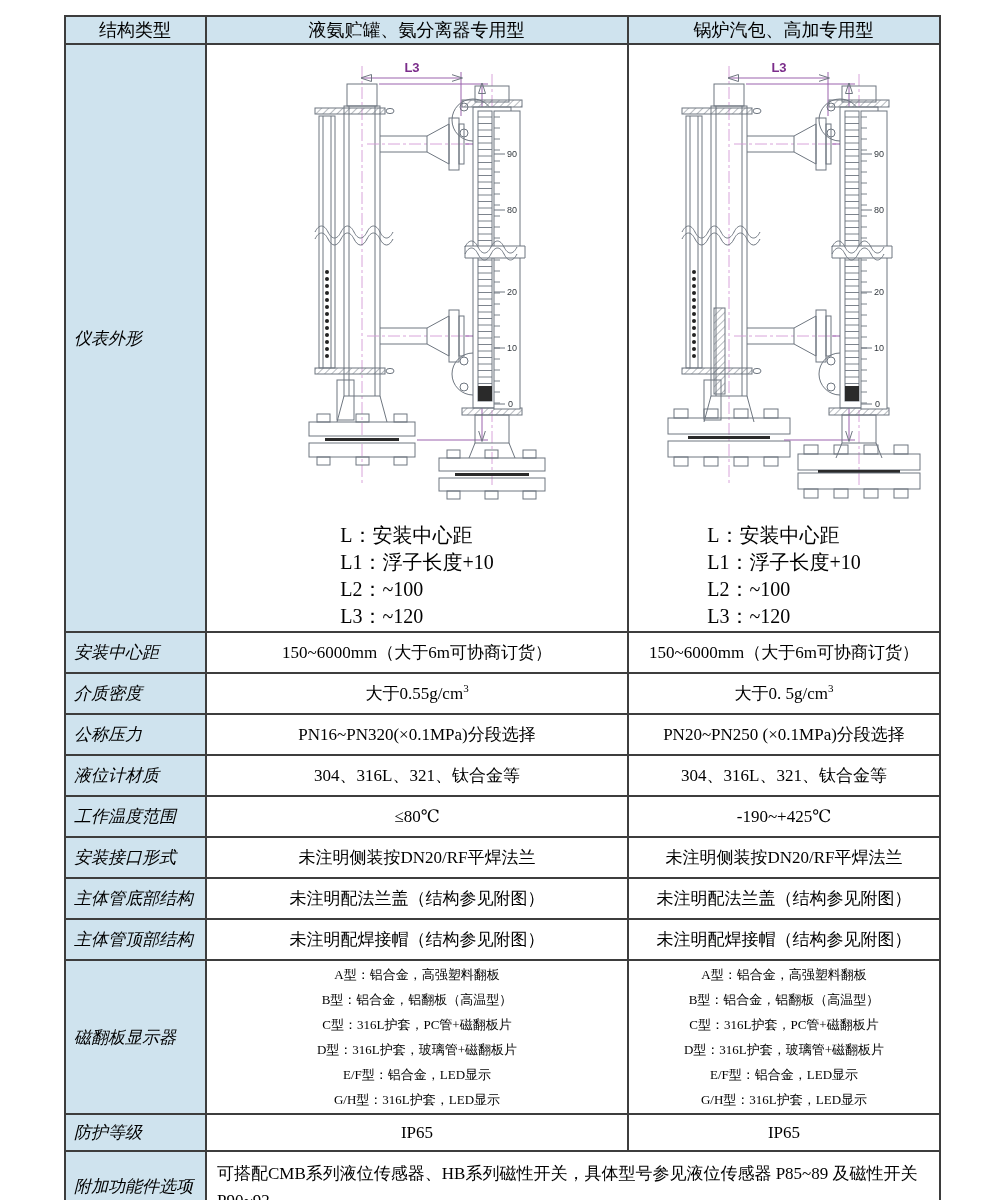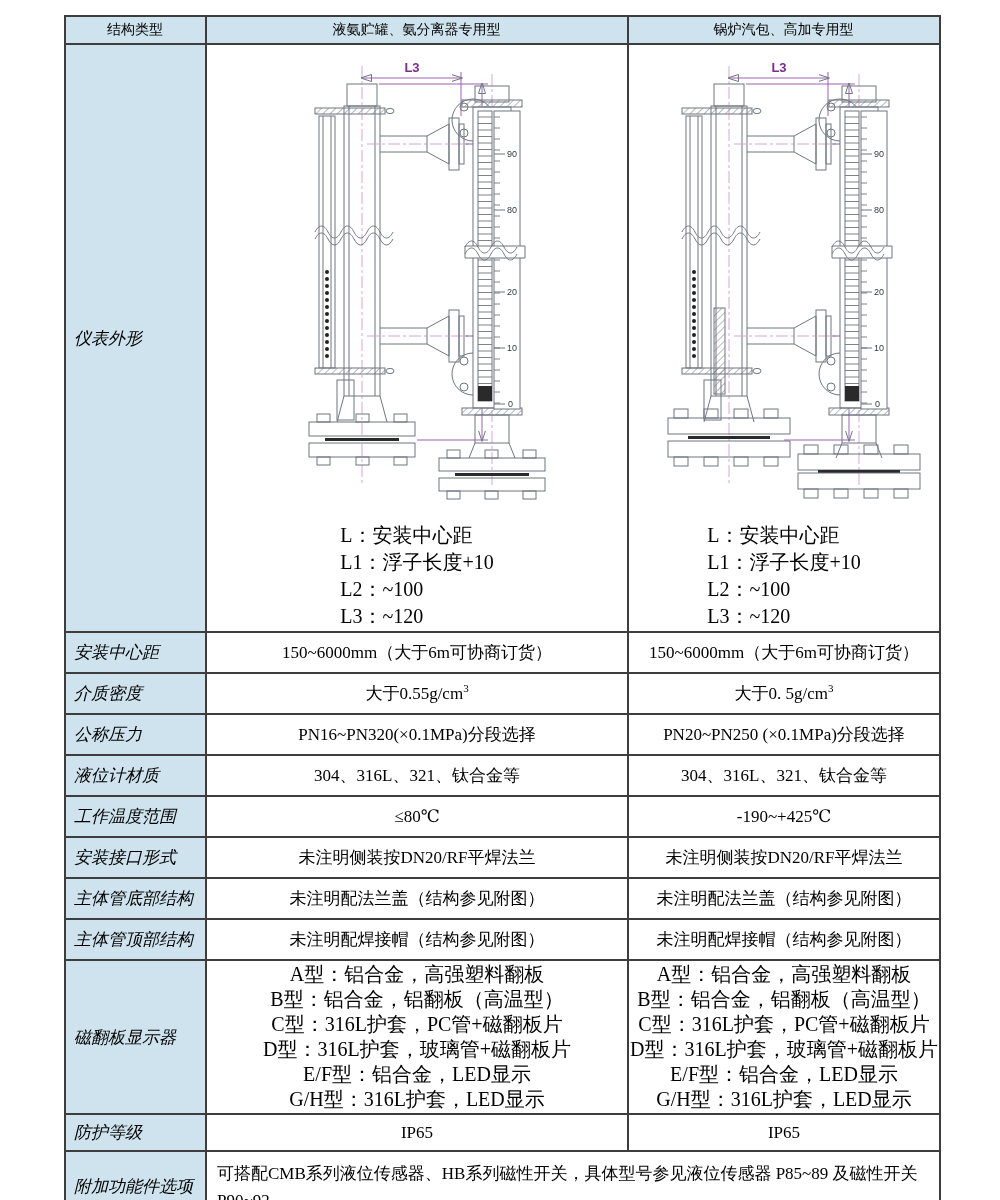--- a/index.html
+++ b/index.html
@@ -1,25 +1,25 @@
 <!DOCTYPE html>
 <html><head>
 <meta charset="utf-8">
 <style>
   html,body{margin:0;padding:0;background:#ffffff;}
   body{width:1000px;height:1200px;font-family:"Liberation Serif","DejaVu Serif",serif;color:#000;}
   .page{padding:15px 0 0 64px;}
   table.spec{border-collapse:collapse;table-layout:fixed;width:875px;}
   table.spec td{border:2px solid #3d3d3d;vertical-align:middle;overflow:hidden;}
   td.lab{background:#cfe3ee;padding-left:8px;font-size:17px;font-style:italic;}
-  td.hdrc{background:#cfe3ee;text-align:center;padding-left:0;font-size:14px;margin-top:24px;}
+  td.hdrc{background:#cfe3ee;text-align:center;padding-left:0;font-size:18px;margin-top:24px;}
   td.val{text-align:center;font-size:17px;}
   td.draw-cell{vertical-align:top;text-align:center;padding-top:11px;}
   .legend{display:inline-block;text-align:left;font-size:20px;line-height:27px;margin-top:20px;}
-  .disp-lines div{font-size:20px;line-height:25px;text-align:center;}
+  .disp-lines div{font-size:13px;line-height:25px;text-align:center;}
   td.acc{font-size:17px;line-height:27px;text-align:left;padding:4px 10px;}
   sup{font-size:11px;}
   
   .gd{display:block;margin:0 auto;}
   .gd line,.gd path,.gd rect,.gd circle,.gd ellipse,.gd polyline{stroke:#6e7680;fill:none;stroke-width:1;}
   .gd .fillw{fill:#ffffff;}
   .gd .dark{fill:#2a2a2a;stroke:none;}
   .gd .hatchfill{fill:url(#hat);stroke:#6e7680;}
   .gd .cl{stroke:#d49ad6;stroke-width:0.9;stroke-dasharray:12 3 3 3;}
   .gd .dim{stroke:#9b63ad;stroke-width:1;}

